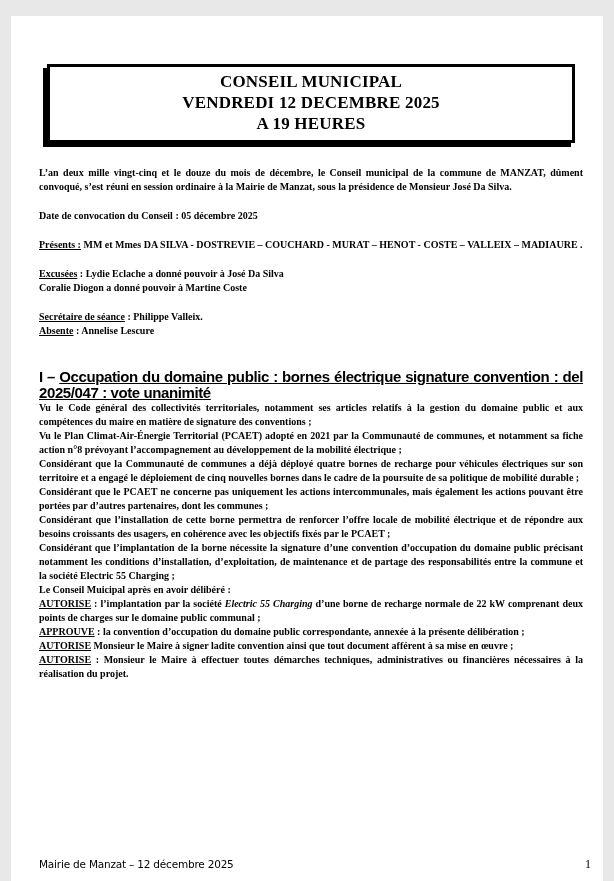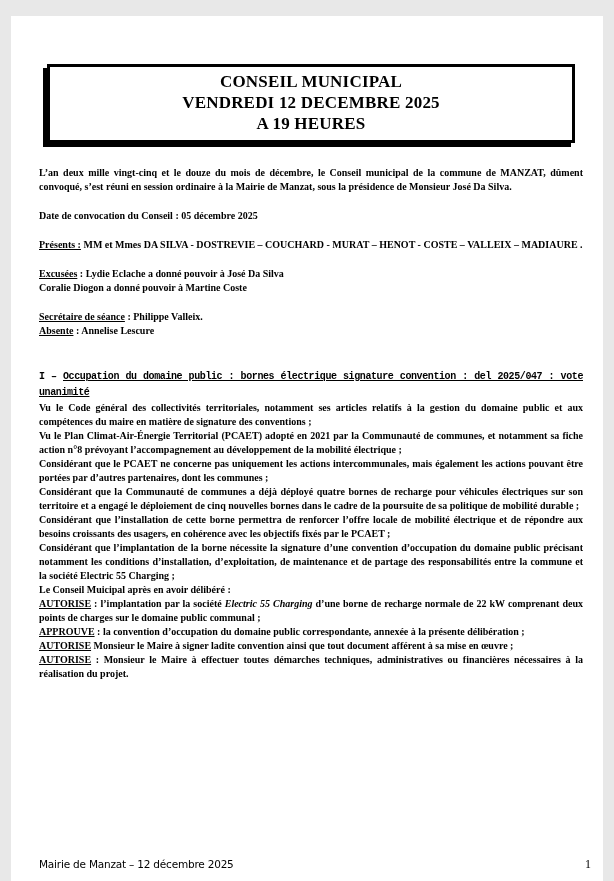--- a/index.html
+++ b/index.html
@@ -35,23 +35,23 @@
   .par{
     margin:0;
     font-size:10px;
     line-height:14px;
     text-align:justify;
     font-weight:bold;
   }
   .par.gap1{margin-top:15px;}
   .par.gap2{margin-top:31px;}
   .par.heading{
-    font-family:Liberation Mono, monospace;
+    font-family:Liberation Sans, sans-serif;
     font-weight:bold;
-    font-size:10px;
+    font-size:15px;
     letter-spacing:-0.4px;
     line-height:16px;
   }
   .run.u{text-decoration:underline;}
   .run.i{font-style:italic;}
   .run.b{font-weight:bold;}
   .run.bu{font-weight:bold;text-decoration:underline;}
   
   .footer{
     position:absolute;
@@ -85,22 +85,22 @@
       <p class="par gap0"><span class="run ">L’an deux mille vingt-cinq et le douze du mois de décembre, le Conseil municipal de la commune de MANZAT, dûment convoqué, s’est réuni en session ordinaire à la Mairie de Manzat, sous la présidence de Monsieur José Da Silva.</span></p>
       <p class="par gap1"><span class="run ">Date de convocation du Conseil : 05 décembre 2025</span></p>
       <p class="par gap1"><span class="run u">Présents :</span><span class="run "> MM et Mmes DA SILVA - DOSTREVIE – COUCHARD - MURAT – HENOT - COSTE – VALLEIX – MADIAURE .</span></p>
       <p class="par gap1"><span class="run u">Excusées</span><span class="run "> : Lydie Eclache a donné pouvoir à José Da Silva</span></p>
       <p class="par gap0"><span class="run ">Coralie Diogon a donné pouvoir à Martine Coste</span></p>
       <p class="par gap1"><span class="run u">Secrétaire de séance</span><span class="run "> : Philippe Valleix.</span></p>
       <p class="par gap0"><span class="run u">Absente</span><span class="run "> : Annelise Lescure</span></p>
       <p class="par heading gap2"><span class="run b">I – </span><span class="run bu">Occupation du domaine public : bornes électrique signature convention : del 2025/047 : vote unanimité</span></p>
       <p class="par gap0"><span class="run ">Vu le Code général des collectivités territoriales, notamment ses articles relatifs à la gestion du domaine public et aux compétences du maire en matière de signature des conventions ;</span></p>
       <p class="par gap0"><span class="run ">Vu le Plan Climat-Air-Énergie Territorial (PCAET) adopté en 2021 par la Communauté de communes, et notamment sa fiche action n°8 prévoyant l’accompagnement au développement de la mobilité électrique ;</span></p>
+      <p class="par gap0"><span class="run ">Considérant que la Communauté de communes a déjà déployé quatre bornes de recharge pour véhicules électriques sur son territoire et a engagé le déploiement de cinq nouvelles bornes dans le cadre de la poursuite de sa politique de mobilité durable ;</span></p>
       <p class="par gap0"><span class="run ">Considérant que le PCAET ne concerne pas uniquement les actions intercommunales, mais également les actions pouvant être portées par d’autres partenaires, dont les communes ;</span></p>
-      <p class="par gap0"><span class="run ">Considérant que la Communauté de communes a déjà déployé quatre bornes de recharge pour véhicules électriques sur son territoire et a engagé le déploiement de cinq nouvelles bornes dans le cadre de la poursuite de sa politique de mobilité durable ;</span></p>
       <p class="par gap0"><span class="run ">Considérant que l’installation de cette borne permettra de renforcer l’offre locale de mobilité électrique et de répondre aux besoins croissants des usagers, en cohérence avec les objectifs fixés par le PCAET ;</span></p>
       <p class="par gap0"><span class="run ">Considérant que l’implantation de la borne nécessite la signature d’une convention d’occupation du domaine public précisant notamment les conditions d’installation, d’exploitation, de maintenance et de partage des responsabilités entre la commune et la société Electric 55 Charging ;</span></p>
       <p class="par gap0"><span class="run ">Le Conseil Muicipal après en avoir délibéré :</span></p>
       <p class="par gap0"><span class="run u">AUTORISE</span><span class="run "> : l’implantation par la société </span><span class="run i">Electric 55 Charging</span><span class="run "> d’une borne de recharge normale de 22 kW comprenant deux points de charges sur le domaine public communal ;</span></p>
       <p class="par gap0"><span class="run u">APPROUVE</span><span class="run "> : la convention d’occupation du domaine public correspondante, annexée à la présente délibération ;</span></p>
       <p class="par gap0"><span class="run u">AUTORISE</span><span class="run "> Monsieur le Maire à signer ladite convention ainsi que tout document afférent à sa mise en œuvre ;</span></p>
       <p class="par gap0"><span class="run u">AUTORISE</span><span class="run "> : Monsieur le Maire à effectuer toutes démarches techniques, administratives ou financières nécessaires à la réalisation du projet.</span></p>
     </div>
 
   <div class="footer">

